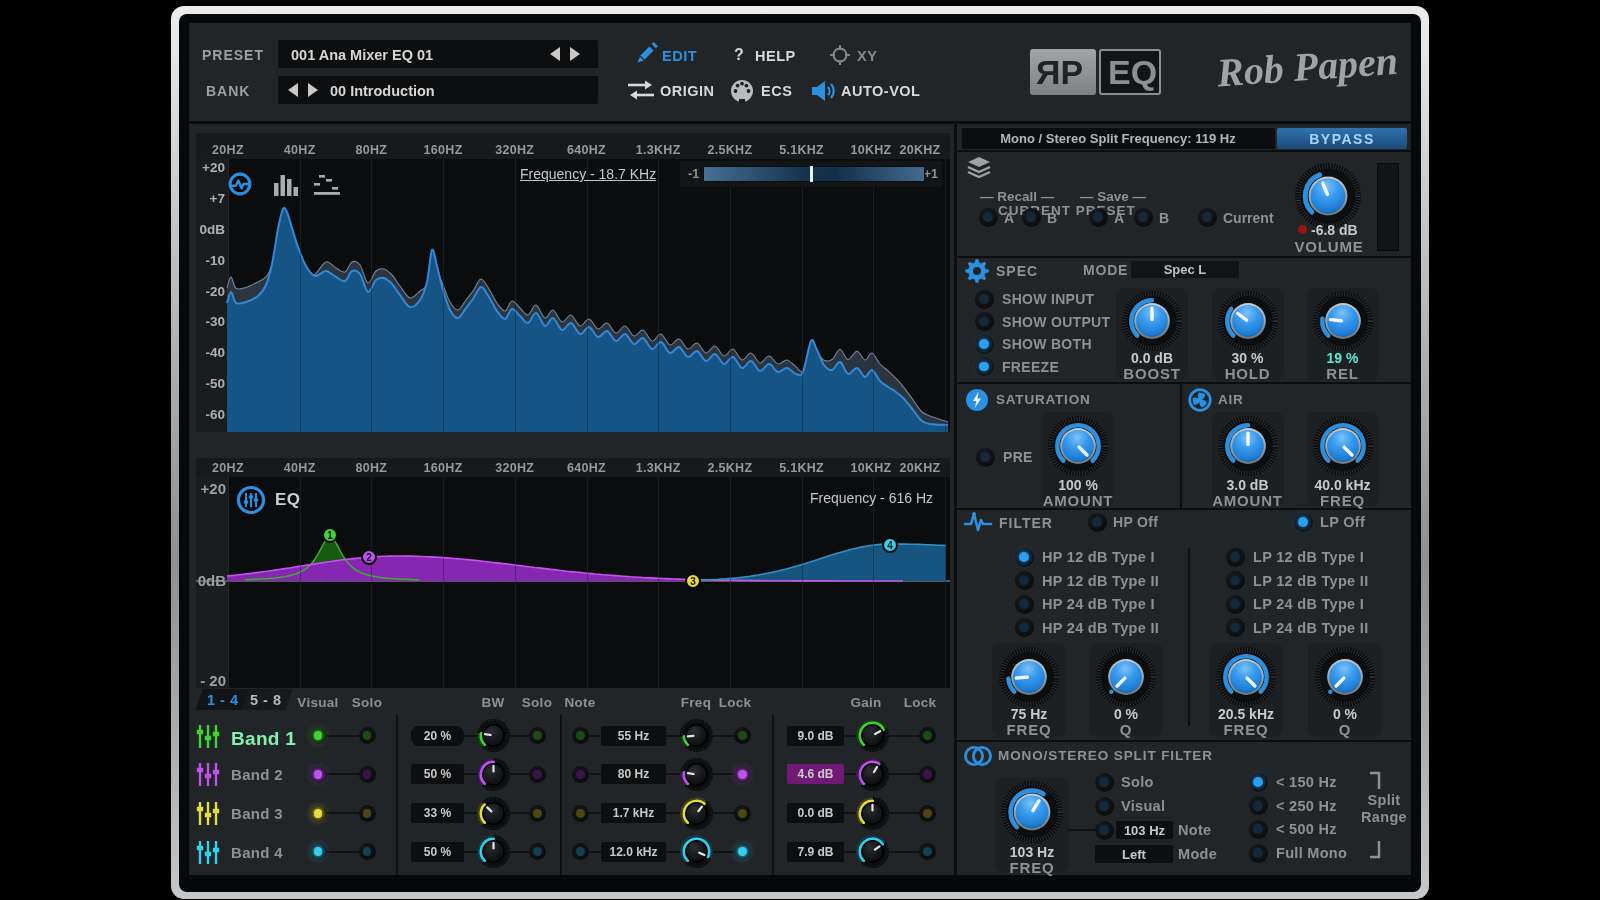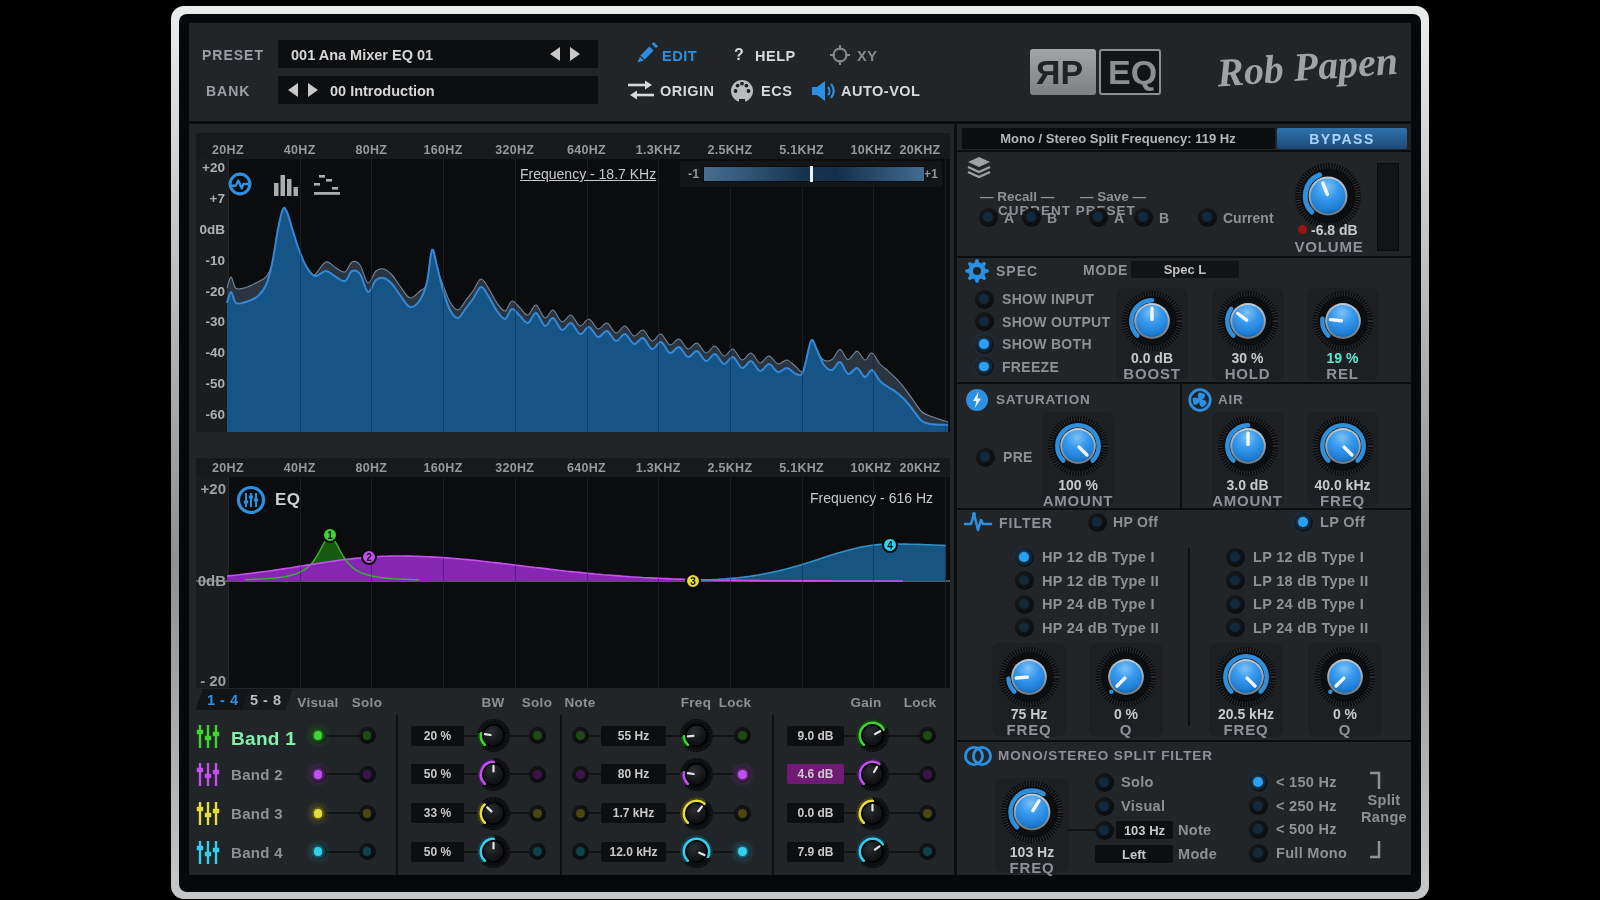--- a/index.html
+++ b/index.html
@@ -256,21 +256,21 @@
     <line x1="20" y1="1" x2="20" y2="24" stroke="#3fd431" stroke-width="2.4"></line>
     <rect x="16.8" y="7.8" width="6.4" height="4.4" fill="#3fd431"></rect>
   </svg>
 <div style="left:231px;top:727.5px;font-size:19px;color:#86efac;font-weight:700;letter-spacing:0.3px;white-space:nowrap;">Band 1</div>
 <div style="left:318px;top:734.5px;width:49px;height:2px;background:#101214;"></div>
 <div style="left:309.5px;top:727.0px;width:17px;height:17px;border-radius:50%;background:radial-gradient(circle at 40% 35%, #17181a, #060708);"></div>
 <div style="left:313.58px;top:731.08px;width:8.84px;height:8.84px;border-radius:50%;background:#3fd431;box-shadow:0 0 7px 1px #3fd431;"></div>
 <div style="left:358.5px;top:727.0px;width:17px;height:17px;border-radius:50%;background:radial-gradient(circle at 40% 35%, #17181a, #060708);"></div>
 <div style="left:362.58px;top:731.08px;width:8.84px;height:8.84px;border-radius:50%;background:#1e4a16;"></div>
 <div style="left:464px;top:734.5px;width:74px;height:2px;background:#101214;"></div>
-<div style="left:411px;top:725.5px;width:53px;height:20px;background:#0d0e10;border-radius:2px;display:flex;align-items:center;justify-content:center;font-size:12px;color:#c9c9c9;font-weight:700;">20 %</div>
+<div style="left:411px;top:725.5px;width:53px;height:20px;background:#0d0e10;border-radius:8px;display:flex;align-items:center;justify-content:center;font-size:12px;color:#c9c9c9;font-weight:700;">20 %</div>
 <svg style="position:absolute;left:471.0px;top:713.0px" width="45" height="45">
     <circle cx="22.5" cy="22.5" r="16.5" fill="#0a0b0c"></circle>
     <circle cx="22.5" cy="22.5" r="15.0" fill="none" stroke="#1c1e20" stroke-width="2.8" stroke-dasharray="1 1.7"></circle>
     <circle cx="22.5" cy="22.5" r="13.2" fill="#0c0e10"></circle>
     <path d="M 11.88 33.12 A 15.02 15.02 0 0 1 7.67 20.15" fill="none" stroke="#3fd431" stroke-width="2.8" opacity="0.22"></path>
     <path d="M 13.75 31.25 A 12.38 12.38 0 0 1 10.28 20.56" fill="none" stroke="#3fd431" stroke-width="3.2" stroke-linecap="round"></path>
     <circle cx="22.5" cy="22.5" r="11.4" fill="#000"></circle>
     <circle cx="22.5" cy="22.5" r="9.9" fill="url(#gdark)"></circle>
     <line x1="19.6" y1="22.0" x2="13.9" y2="21.1" stroke="#e4e4e4" stroke-width="2.2" stroke-linecap="round"></line>
   </svg>
@@ -656,21 +656,21 @@
 <div style="left:1019.06px;top:599.06px;width:9.88px;height:9.88px;border-radius:50%;background:#12293e;"></div>
 <div style="left:1042px;top:596.0px;font-size:14.5px;color:#8d9194;font-weight:700;letter-spacing:0.3px;white-space:nowrap;">HP 24 dB Type I</div>
 <div style="left:1014.5px;top:618.0px;width:19px;height:19px;border-radius:50%;background:radial-gradient(circle at 40% 35%, #1a1c1e, #050607);"></div>
 <div style="left:1019.06px;top:622.56px;width:9.88px;height:9.88px;border-radius:50%;background:#12293e;"></div>
 <div style="left:1042px;top:619.5px;font-size:14.5px;color:#8d9194;font-weight:700;letter-spacing:0.3px;white-space:nowrap;">HP 24 dB Type II</div>
 <div style="left:1225.5px;top:547.5px;width:19px;height:19px;border-radius:50%;background:radial-gradient(circle at 40% 35%, #1a1c1e, #050607);"></div>
 <div style="left:1230.06px;top:552.06px;width:9.88px;height:9.88px;border-radius:50%;background:#12293e;"></div>
 <div style="left:1253px;top:549.0px;font-size:14.5px;color:#8d9194;font-weight:700;letter-spacing:0.3px;white-space:nowrap;">LP 12 dB Type I</div>
 <div style="left:1225.5px;top:571.0px;width:19px;height:19px;border-radius:50%;background:radial-gradient(circle at 40% 35%, #1a1c1e, #050607);"></div>
 <div style="left:1230.06px;top:575.56px;width:9.88px;height:9.88px;border-radius:50%;background:#12293e;"></div>
-<div style="left:1253px;top:572.5px;font-size:14.5px;color:#8d9194;font-weight:700;letter-spacing:0.3px;white-space:nowrap;">LP 18 dB Type II</div>
+<div style="left:1253px;top:572.5px;font-size:14.5px;color:#8d9194;font-weight:700;letter-spacing:0.3px;white-space:nowrap;">LP 12 dB Type II</div>
 <div style="left:1225.5px;top:594.5px;width:19px;height:19px;border-radius:50%;background:radial-gradient(circle at 40% 35%, #1a1c1e, #050607);"></div>
 <div style="left:1230.06px;top:599.06px;width:9.88px;height:9.88px;border-radius:50%;background:#12293e;"></div>
 <div style="left:1253px;top:596.0px;font-size:14.5px;color:#8d9194;font-weight:700;letter-spacing:0.3px;white-space:nowrap;">LP 24 dB Type I</div>
 <div style="left:1225.5px;top:618.0px;width:19px;height:19px;border-radius:50%;background:radial-gradient(circle at 40% 35%, #1a1c1e, #050607);"></div>
 <div style="left:1230.06px;top:622.56px;width:9.88px;height:9.88px;border-radius:50%;background:#12293e;"></div>
 <div style="left:1253px;top:619.5px;font-size:14.5px;color:#8d9194;font-weight:700;letter-spacing:0.3px;white-space:nowrap;">LP 24 dB Type II</div>
 <div style="left:1188px;top:548px;width:2px;height:178px;background:#0e0f11;"></div>
 <div style="left:992px;top:643px;width:74px;height:94px;background:#1d2023;border-radius:8px;"></div>
 <svg style="position:absolute;left:993.0px;top:641.0px" width="72" height="72">
     <circle cx="36.0" cy="36.0" r="30.0" fill="#0a0b0c"></circle>

